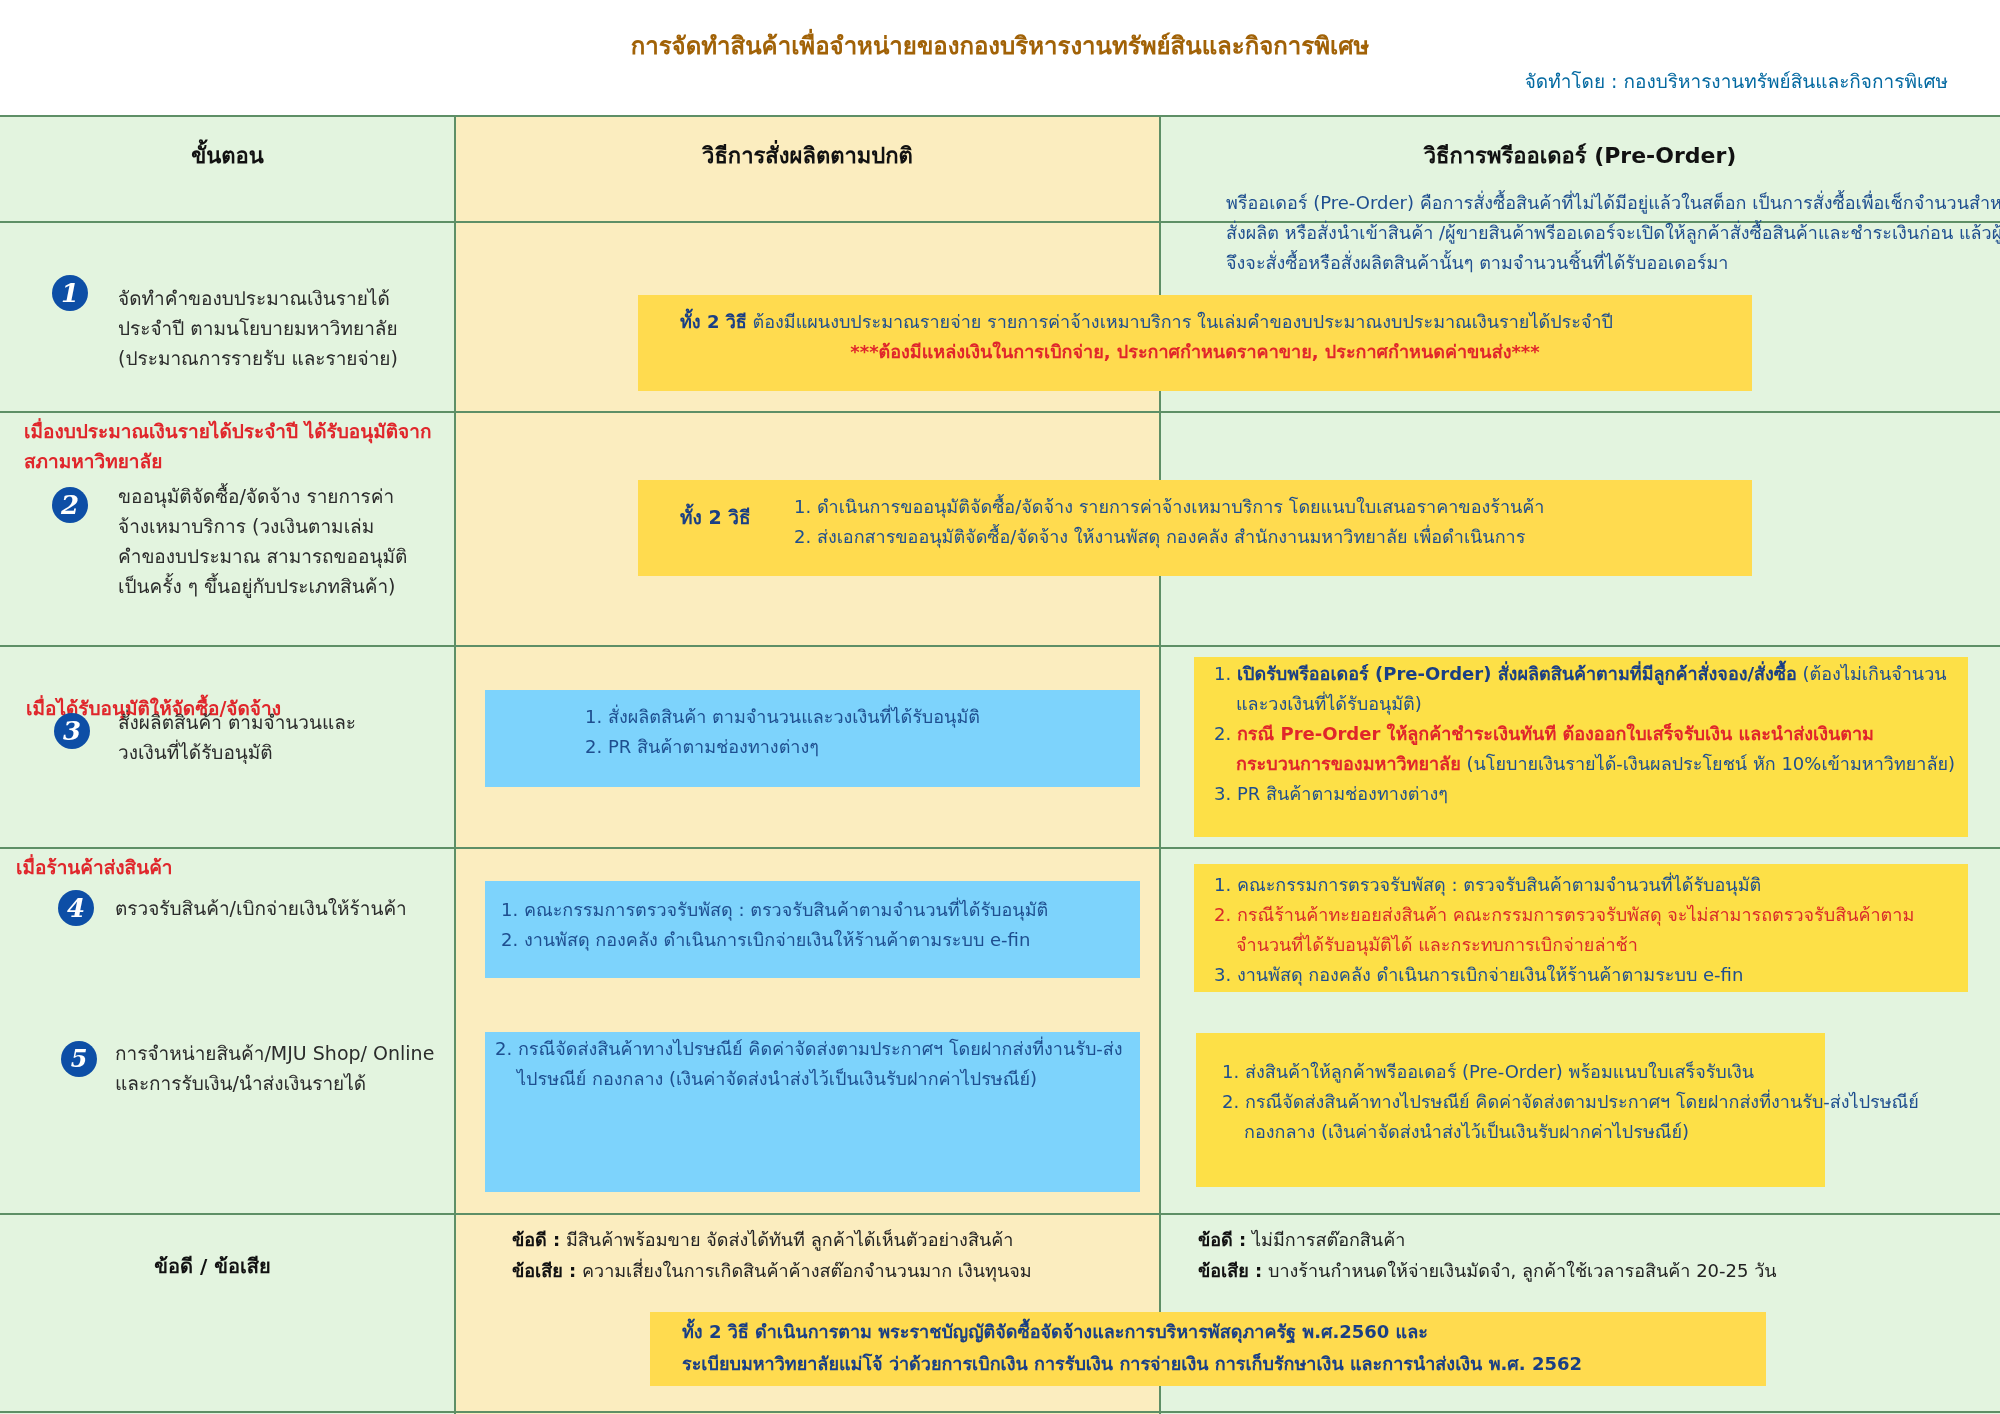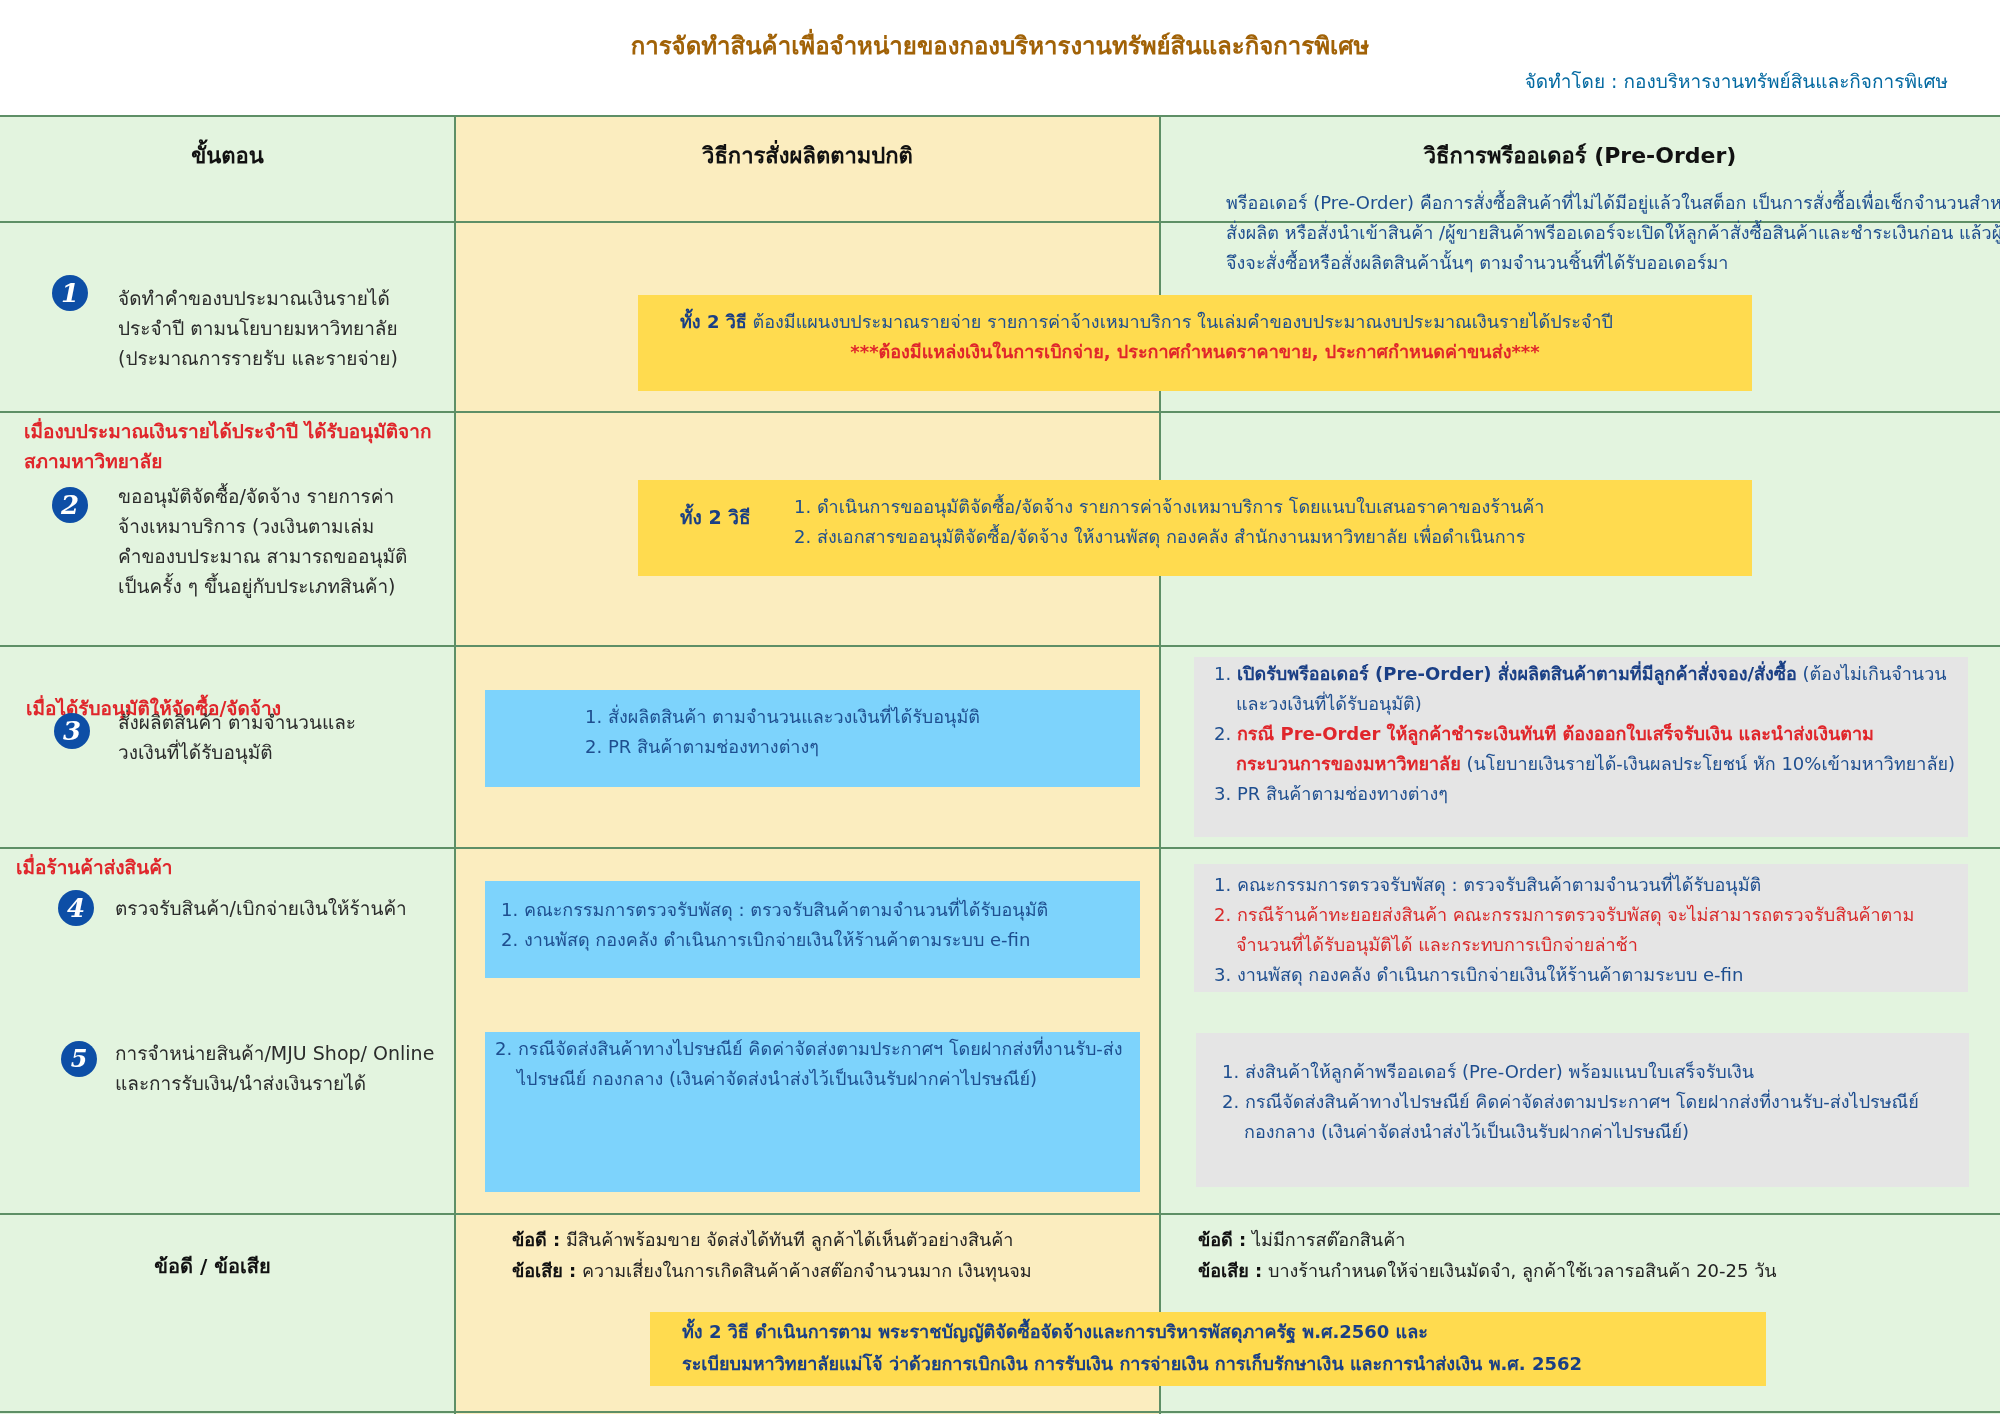--- a/index.html
+++ b/index.html
@@ -14,21 +14,21 @@
   .hline{position:absolute;left:0;width:2000px;height:2px;background:#5e8f66;}
   .vline{position:absolute;width:2px;background:#5e8f66;}
   .head{font-weight:bold;font-size:22px;color:#111;text-align:center;}
   .step-num{width:36px;height:36px;border-radius:50%;background:#0d4ea6;color:#fff;
             font-weight:bold;font-style:italic;font-size:26px;line-height:36px;text-align:center;
             font-family:"DejaVu Serif","Liberation Serif",serif;}
   .step-text{font-size:19px;line-height:30px;color:#2b2b2b;}
   .cond{font-size:19px;font-weight:bold;color:#e0262b;line-height:30px;}
   .box-yellow{background:#ffdb4f;}
   .box-blue{background:#7dd3fc;}
-  .box-pink{background:#e5e5e5;}
+  .box-pink{background:#fde047;}
   .bt{color:#1e4e8f;font-size:18px;line-height:30px;}
   .bt b{color:#1a3f85;}
   .red{color:#d92a2a;}
   .redb{color:#e0262b;font-weight:bold;}
   .blueb{color:#1a3f85;font-weight:bold;}
   .li{padding-left:22px;text-indent:-22px;}
   .pro{font-size:18px;line-height:31px;color:#222;}
   .pro b{color:#111;}
 </style>
 </head>
@@ -112,21 +112,21 @@
   </div>
 </div>
 
 <div class="abs step-num" style="left:61px;top:1041px;font-size:24px;">5</div>
 <div class="abs step-text" style="left:115px;top:1038px;width:340px;">การจำหน่ายสินค้า/MJU Shop/ Online และการรับเงิน/นำส่งเงินรายได้</div>
 <div class="abs box-blue" style="left:485px;top:1032px;width:655px;height:160px;">
   <div class="bt" id="s5norm" style="position:absolute;left:10px;top:2px;width:640px;">
       <div class="li"><span>2. </span><span>กรณีจัดส่งสินค้าทางไปรษณีย์ คิดค่าจัดส่งตามประกาศฯ โดยฝากส่งที่งานรับ-ส่งไปรษณีย์ กองกลาง (เงินค่าจัดส่งนำส่งไว้เป็นเงินรับฝากค่าไปรษณีย์)</span></div>
     </div>
 </div>
-<div class="abs box-pink" style="left:1196px;top:1033px;width:773px;height:154px;">
+<div class="abs box-pink" style="left:1196px;top:1033px;width:629px;height:154px;">
   <div class="bt" style="position:absolute;left:26px;top:24px;width:720px;">
     <div class="li">1. ส่งสินค้าให้ลูกค้าพรีออเดอร์ (Pre-Order) พร้อมแนบใบเสร็จรับเงิน</div>
     <div class="li">2. กรณีจัดส่งสินค้าทางไปรษณีย์ คิดค่าจัดส่งตามประกาศฯ โดยฝากส่งที่งานรับ-ส่งไปรษณีย์ กองกลาง (เงินค่าจัดส่งนำส่งไว้เป็นเงินรับฝากค่าไปรษณีย์)</div>
   </div>
 </div>
 
 <div class="abs head" style="left:0;width:425px;top:1250px;font-size:20px;">ข้อดี / ข้อเสีย</div>
 <div class="abs pro" style="left:512px;top:1224px;width:640px;">
   <div><b>ข้อดี :</b><span> มีสินค้าพร้อมขาย จัดส่งได้ทันที ลูกค้าได้เห็นตัวอย่างสินค้า</span></div>
   <div><b>ข้อเสีย :</b><span> ความเสี่ยงในการเกิดสินค้าค้างสต๊อกจำนวนมาก เงินทุนจม</span></div>

